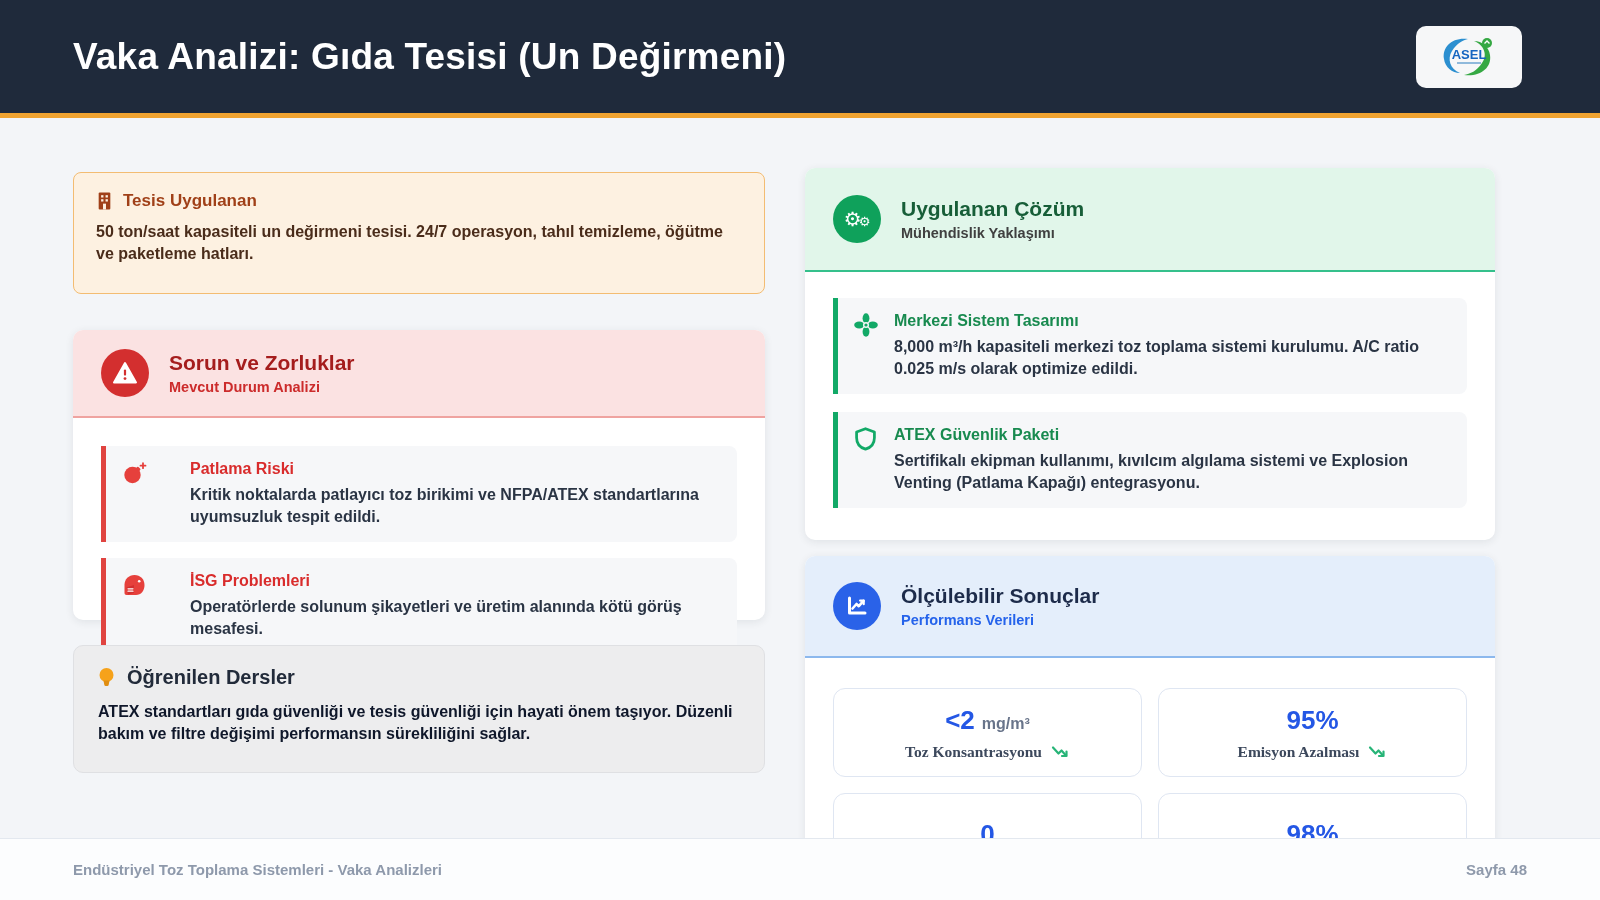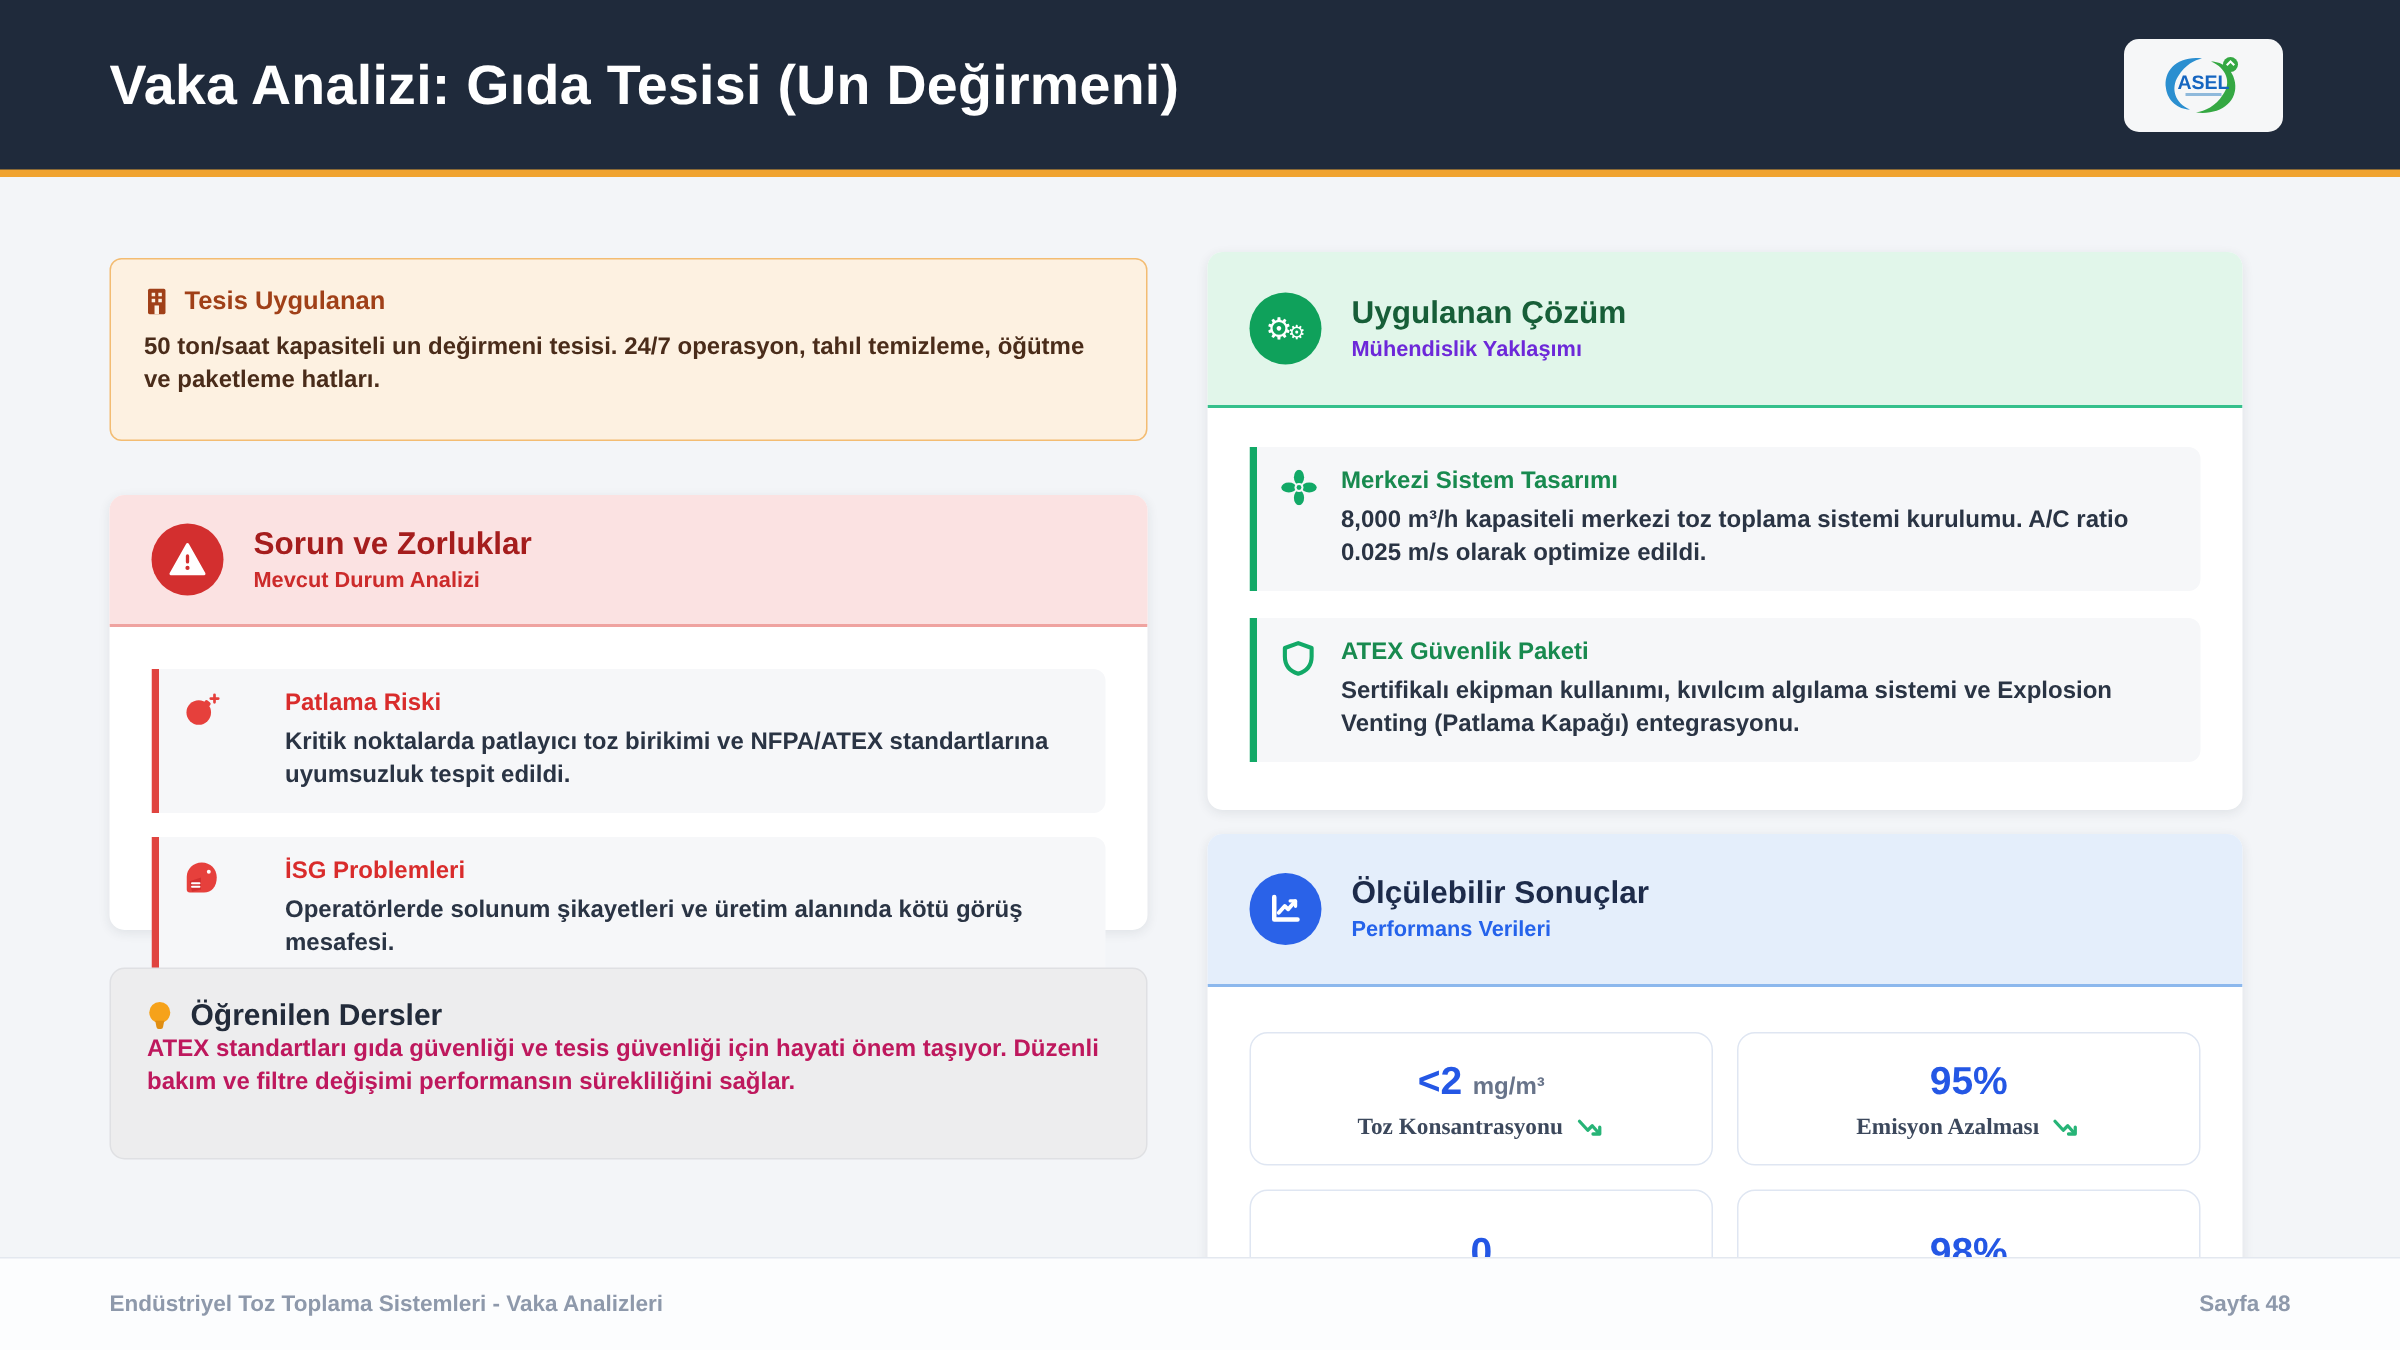--- a/index.html
+++ b/index.html
@@ -65,30 +65,30 @@
   .problems .item-title { color:#d92c2c; }
   .problems .item .txt { max-width:552px; }
   .problems .item.overflowing { min-height:110px; }
 
   
   .lessons { left:73px; top:645px; width:692px; height:128px; z-index:5;
     background:#ededee; border:1px solid #dfe0e3; border-radius:10px;
     padding:20px 24px; }
   .lessons-title-row { display:flex; align-items:center; gap:12px; }
   .lessons-title { color:#222b3a; font-size:20px; font-weight:bold; }
-  .lessons-body { margin-top:0; color:#be185d; font-size:16px;
+  .lessons-body { margin-top:12px; color:#0f172a; font-size:16px;
     font-weight:600; line-height:1.35; max-width:656px; }
 
   
   .solution { left:805px; top:168px; width:690px; height:372px; }
   .solution .card-head { height:104px; background:#e1f6ea;
     border-bottom:2px solid #35c08c; }
   .solution .head-circle { background:#0fa15b; color:#fff; }
   .solution .head-title { color:#175e38; }
-  .solution .head-sub { color:#6d28d9; }
+  .solution .head-sub { color:#404040; }
   .solution-items { padding:26px 28px 0; display:flex; flex-direction:column; gap:18px; }
   .solution .item { border-left-color:#12a967; }
   .solution .item-title { color:#188a4f; }
   .solution .item .txt { max-width:580px; }
   .gear-glyphs { font-family:"DejaVu Sans", sans-serif; color:#fff; line-height:1; }
   .gear-glyphs .g1 { font-size:20px; }
   .gear-glyphs .g2 { font-size:13px; margin-left:-3px; }
 
   
   .results { left:805px; top:556px; width:690px; height:334px; }

